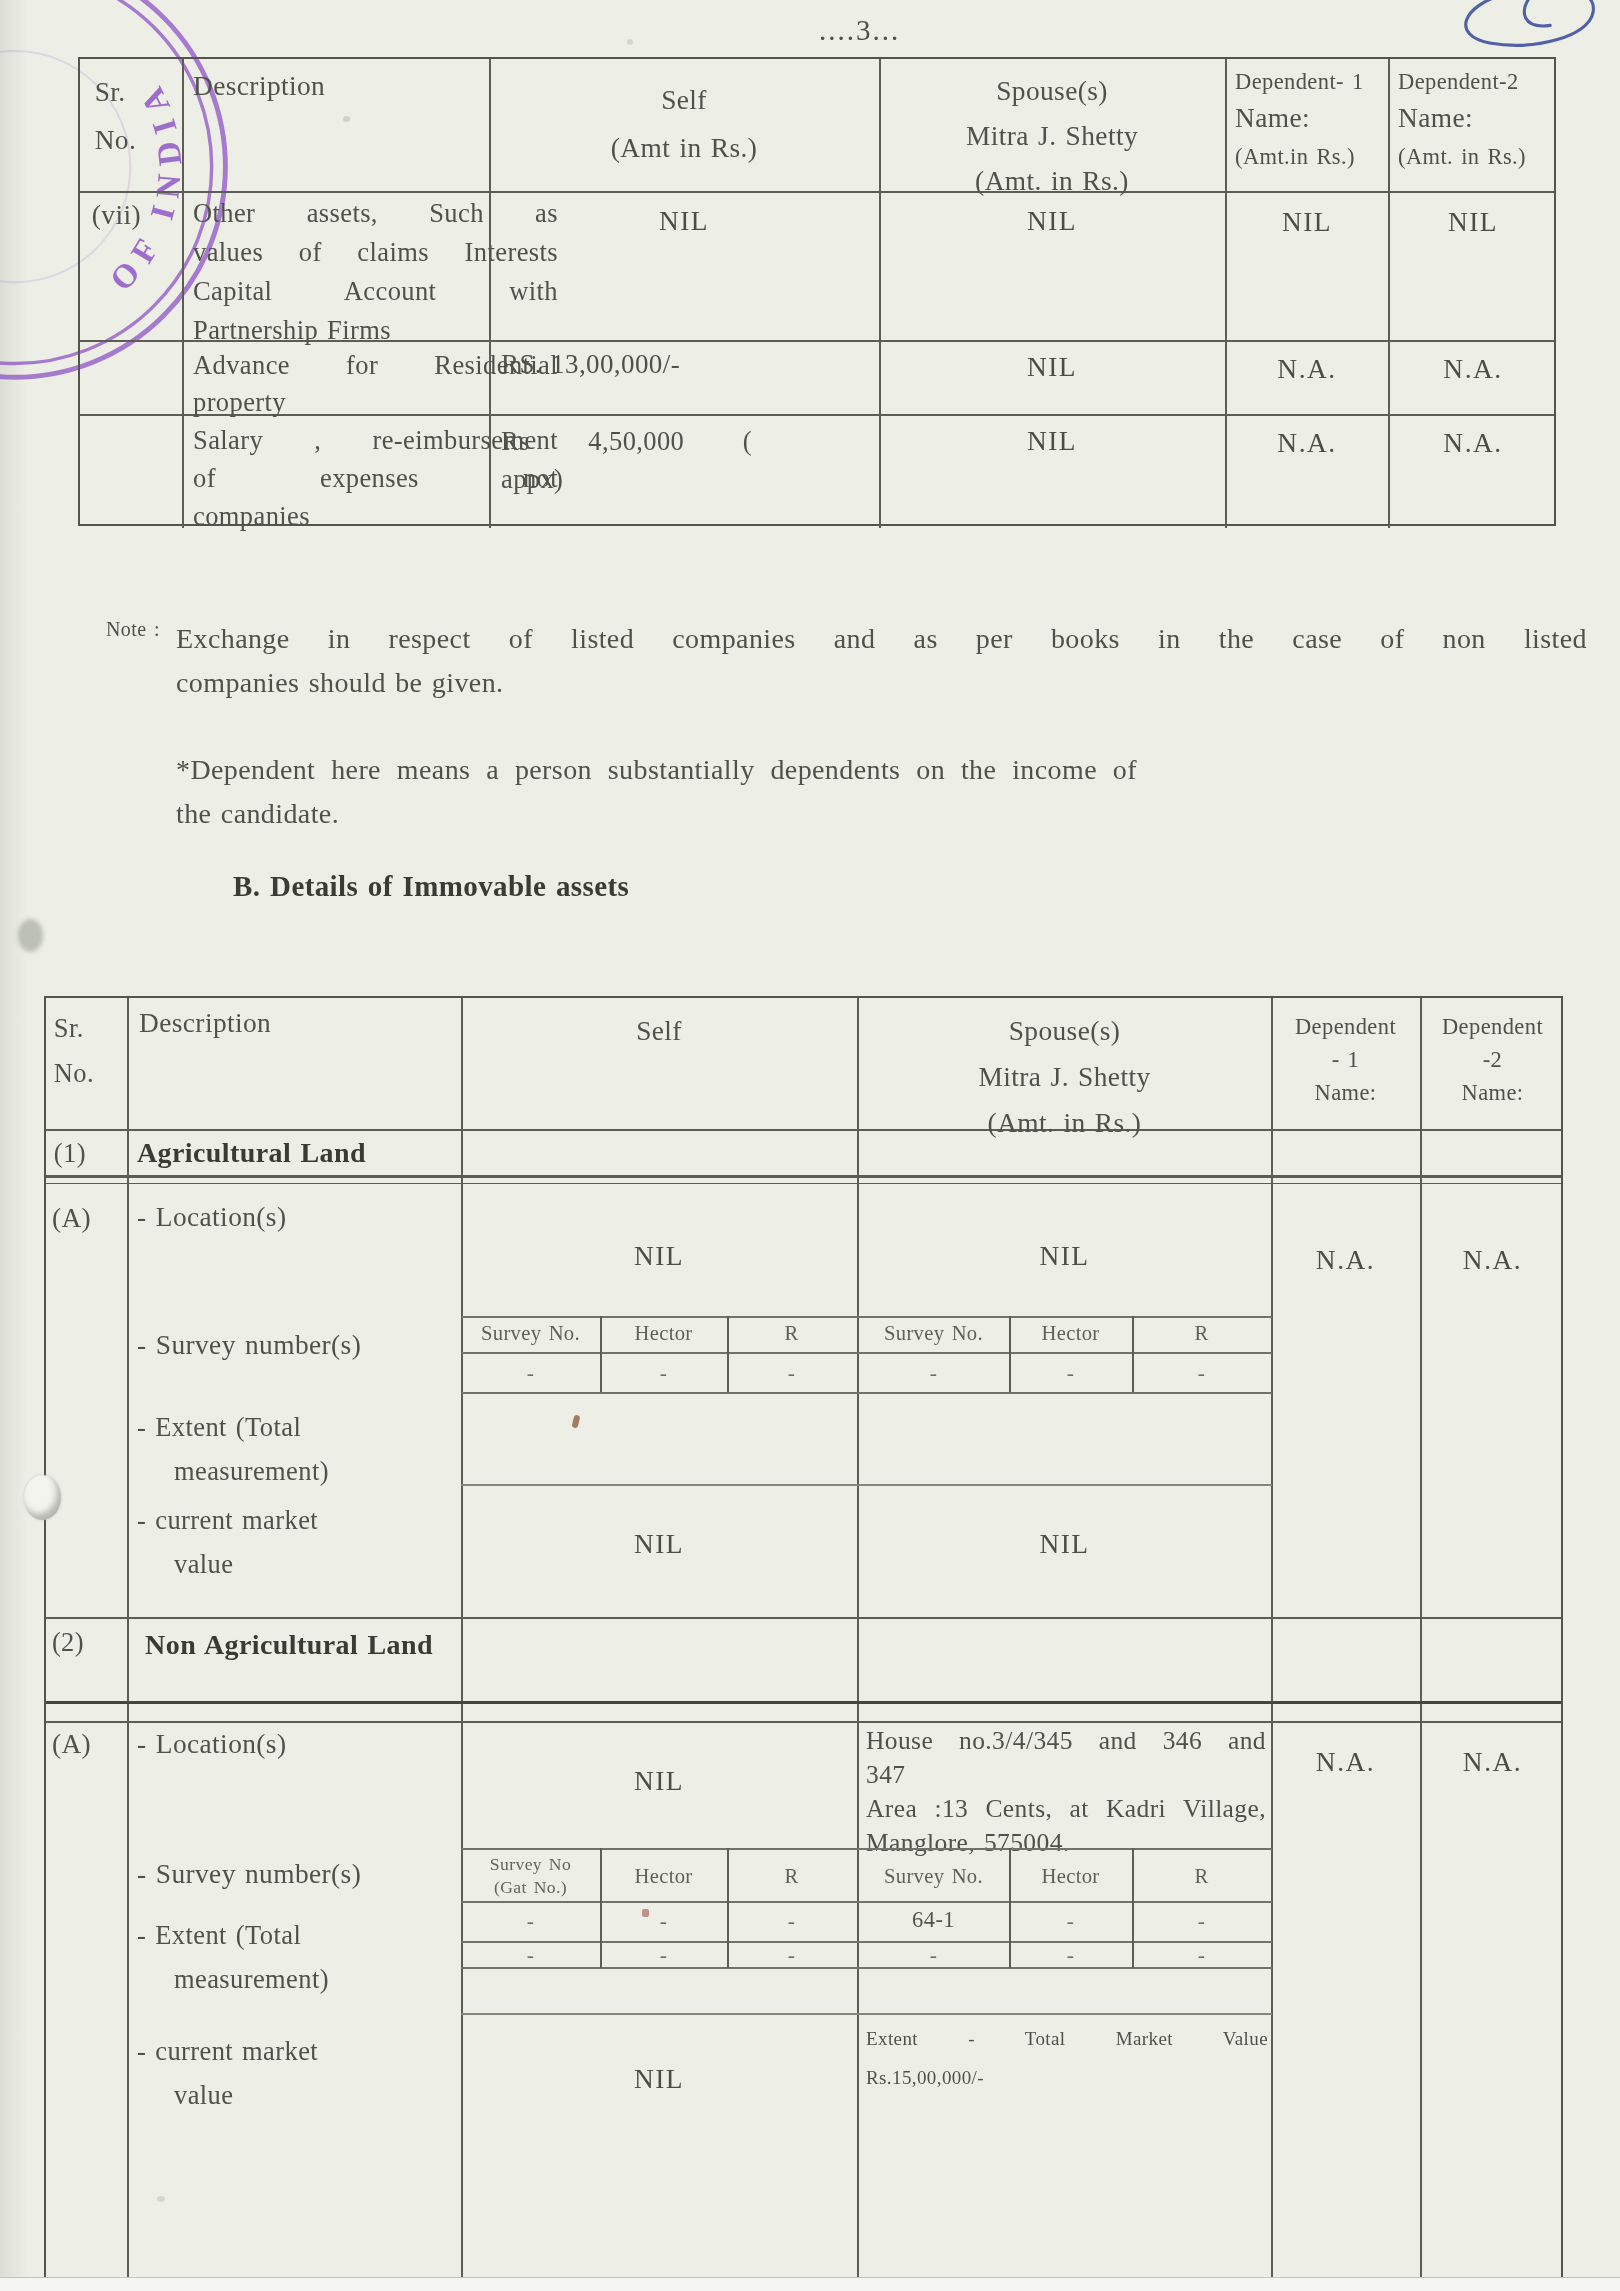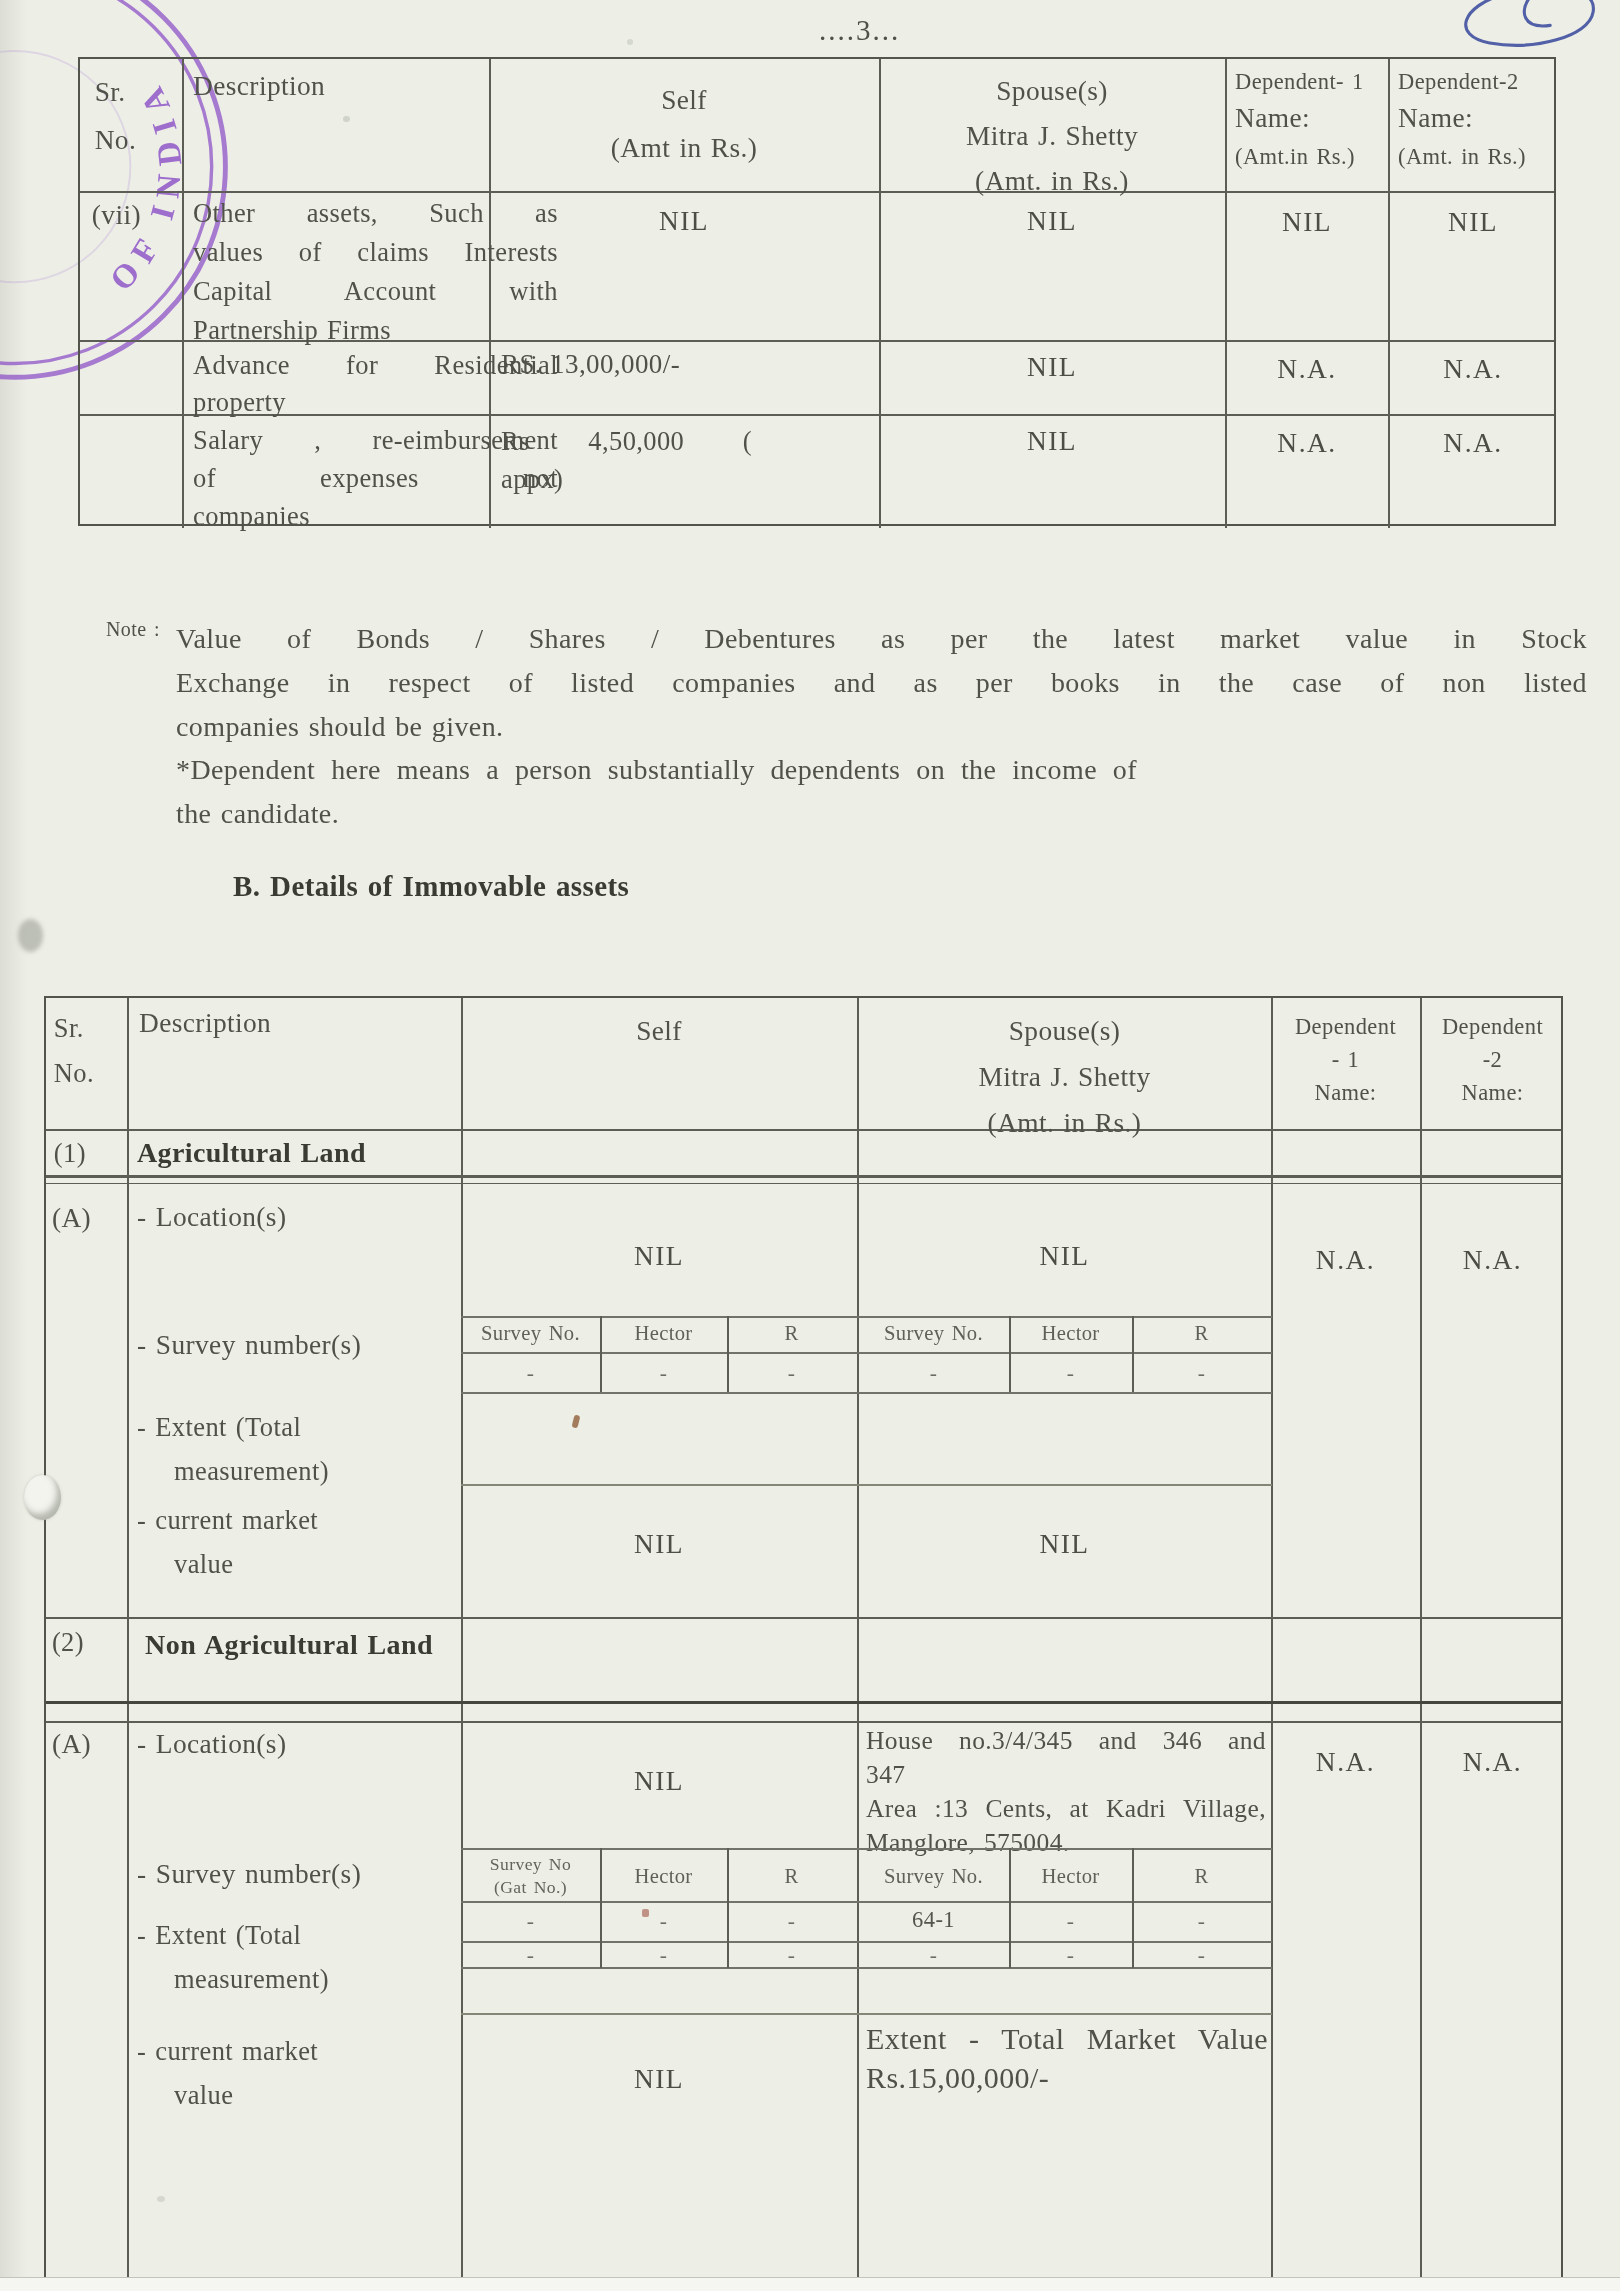--- a/index.html
+++ b/index.html
@@ -124,21 +124,20 @@
       <div class="jl">Rs 4,50,000 (</div>
       <div>appx)</div>
     </div>
     <div class="t ctr val" style="left:799px;top:365px;width:346px;">NIL</div>
     <div class="t ctr val" style="left:1145px;top:367px;width:164px;">N.A.</div>
     <div class="t ctr val" style="left:1308px;top:367px;width:170px;">N.A.</div>
   </div>
 
   <div class="t" style="left:106px;top:617px;font-size:20px;">Note :</div>
   <div class="t" style="left:176px;top:617px;width:1411px;font-size:28px;line-height:44px;">
-    <div class="jl">Value of Bonds / Shares / Debentures as per the latest market value in Stock</div>
     <div class="jl">Exchange in respect of listed companies and as per books in the case of non listed</div>
     <div>companies should be given.</div>
   </div>
   <div class="t" style="left:176px;top:748px;width:961px;font-size:28px;line-height:44px;">
     <div class="jl">*Dependent here means a person substantially dependents on the income of</div>
     <div>the candidate.</div>
   </div>
 
   <div class="t b" style="left:233px;top:868px;font-size:29px;">B. Details of Immovable assets</div>
 
@@ -277,21 +276,21 @@
 
     <div class="t ctr dash" style="left:415px;top:944px;width:139px;">-</div>
     <div class="t ctr dash" style="left:554px;top:944px;width:127px;">-</div>
     <div class="t ctr dash" style="left:681px;top:944px;width:129px;">-</div>
     <div class="t ctr dash" style="left:811px;top:944px;width:153px;">-</div>
     <div class="t ctr dash" style="left:963px;top:944px;width:123px;">-</div>
     <div class="t ctr dash" style="left:1086px;top:944px;width:139px;">-</div>
 
     <div class="hl faint" style="top:1015px;left:415px;width:811px;"></div>
     <div class="t ctr val" style="left:415px;top:1064px;width:396px;">NIL</div>
-    <div class="t" style="left:820px;top:1021px;width:402px;font-size:30px;line-height:39px;">
+    <div class="t" style="left:820px;top:1021px;width:402px;font-size:19px;line-height:39px;">
       <div class="jl">Extent - Total Market Value</div>
       <div>Rs.15,00,000/-</div>
     </div>
   </div>
 
   <div class="speck" style="left:17.6px;top:919px;width:25.5px;height:33px;filter:blur(2px);"></div>
   <div class="hole"></div>
   <div class="ink-speck"></div>
   <div class="red-speck"></div>
   <div class="speck" style="left:343px;top:116px;width:6.9px;height:5.9px;opacity:.3;"></div>

